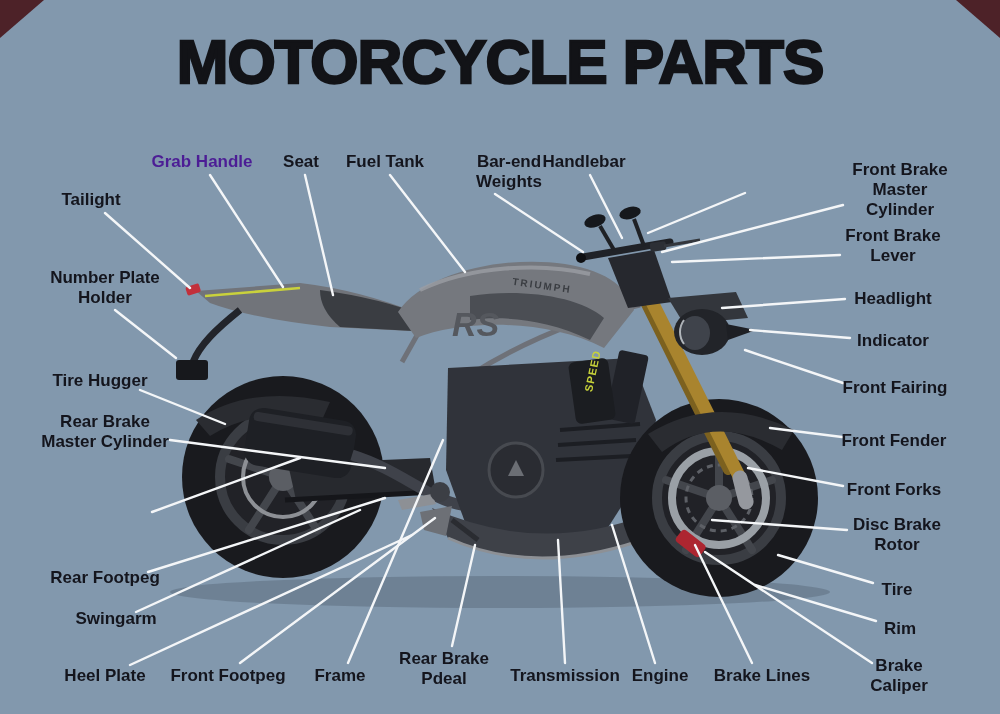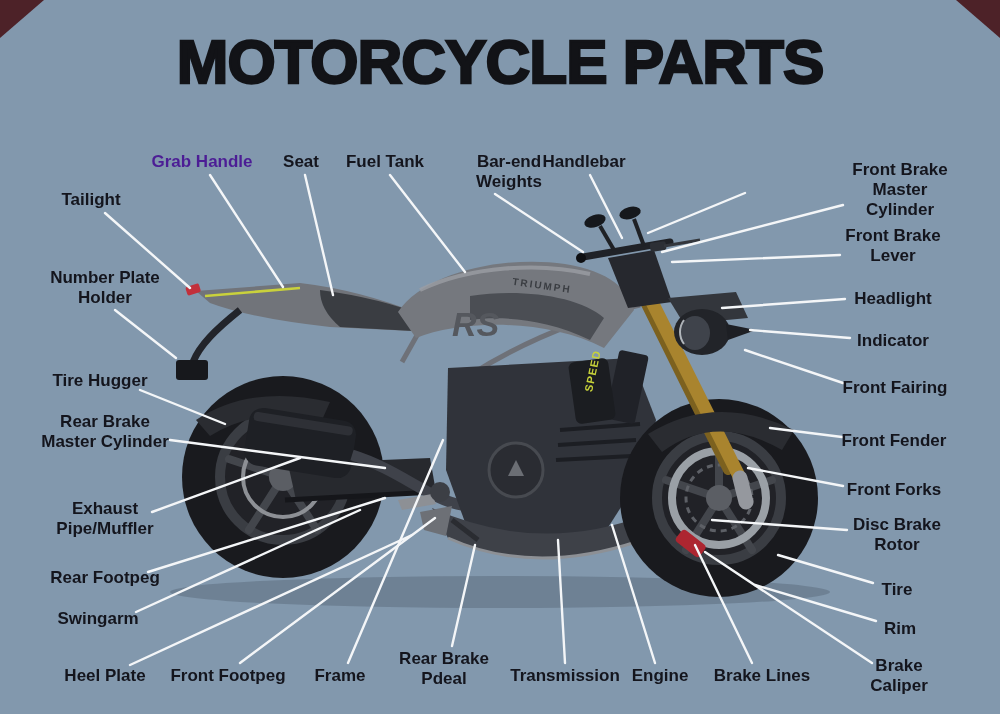--- a/index.html
+++ b/index.html
@@ -250,24 +250,22 @@
       <div class="part-label" style="left: 900px; top: 629px; color: rgb(20, 21, 29);">Rim</div>
       <div class="part-label" style="left: 899px; top: 676px; color: rgb(20, 21, 29);">Brake Caliper</div>
       <div class="part-label" style="left: 762px; top: 676px; color: rgb(20, 21, 29);">Brake Lines</div>
       <div class="part-label" style="left: 660px; top: 676px; color: rgb(20, 21, 29);">Engine</div>
       <div class="part-label" style="left: 565px; top: 676px; color: rgb(20, 21, 29);">Transmission</div>
       <div class="part-label" style="left: 444px; top: 669px; color: rgb(20, 21, 29);">Rear Brake
 Pdeal</div>
       <div class="part-label" style="left: 340px; top: 676px; color: rgb(20, 21, 29);">Frame</div>
       <div class="part-label" style="left: 228px; top: 676px; color: rgb(20, 21, 29);">Front Footpeg</div>
       <div class="part-label" style="left: 105px; top: 676px; color: rgb(20, 21, 29);">Heel Plate</div>
-      <div class="part-label" style="left: 98px; top: 619px; color: rgb(20, 21, 29);">Swingarm</div>
+      <div class="part-label" style="left: 116px; top: 619px; color: rgb(20, 21, 29);">Swingarm</div>
       <div class="part-label" style="left: 105px; top: 578px; color: rgb(20, 21, 29);">Rear Footpeg</div>
-      <div class="part-label" style="left: 105px; top: 519px; color: rgb(20, 21, 29);">Exhaust
-Pipe/Muffler</div>
       <div class="part-label" style="left: 105px; top: 432px; color: rgb(20, 21, 29);">Rear Brake
 Master Cylinder</div>
       <div class="part-label" style="left: 100px; top: 381px; color: rgb(20, 21, 29);">Tire Hugger</div>
       <div class="part-label" style="left: 105px; top: 288px; color: rgb(20, 21, 29);">Number Plate
 Holder</div>
     </div>
 
 </div>
 
 </body></html>

